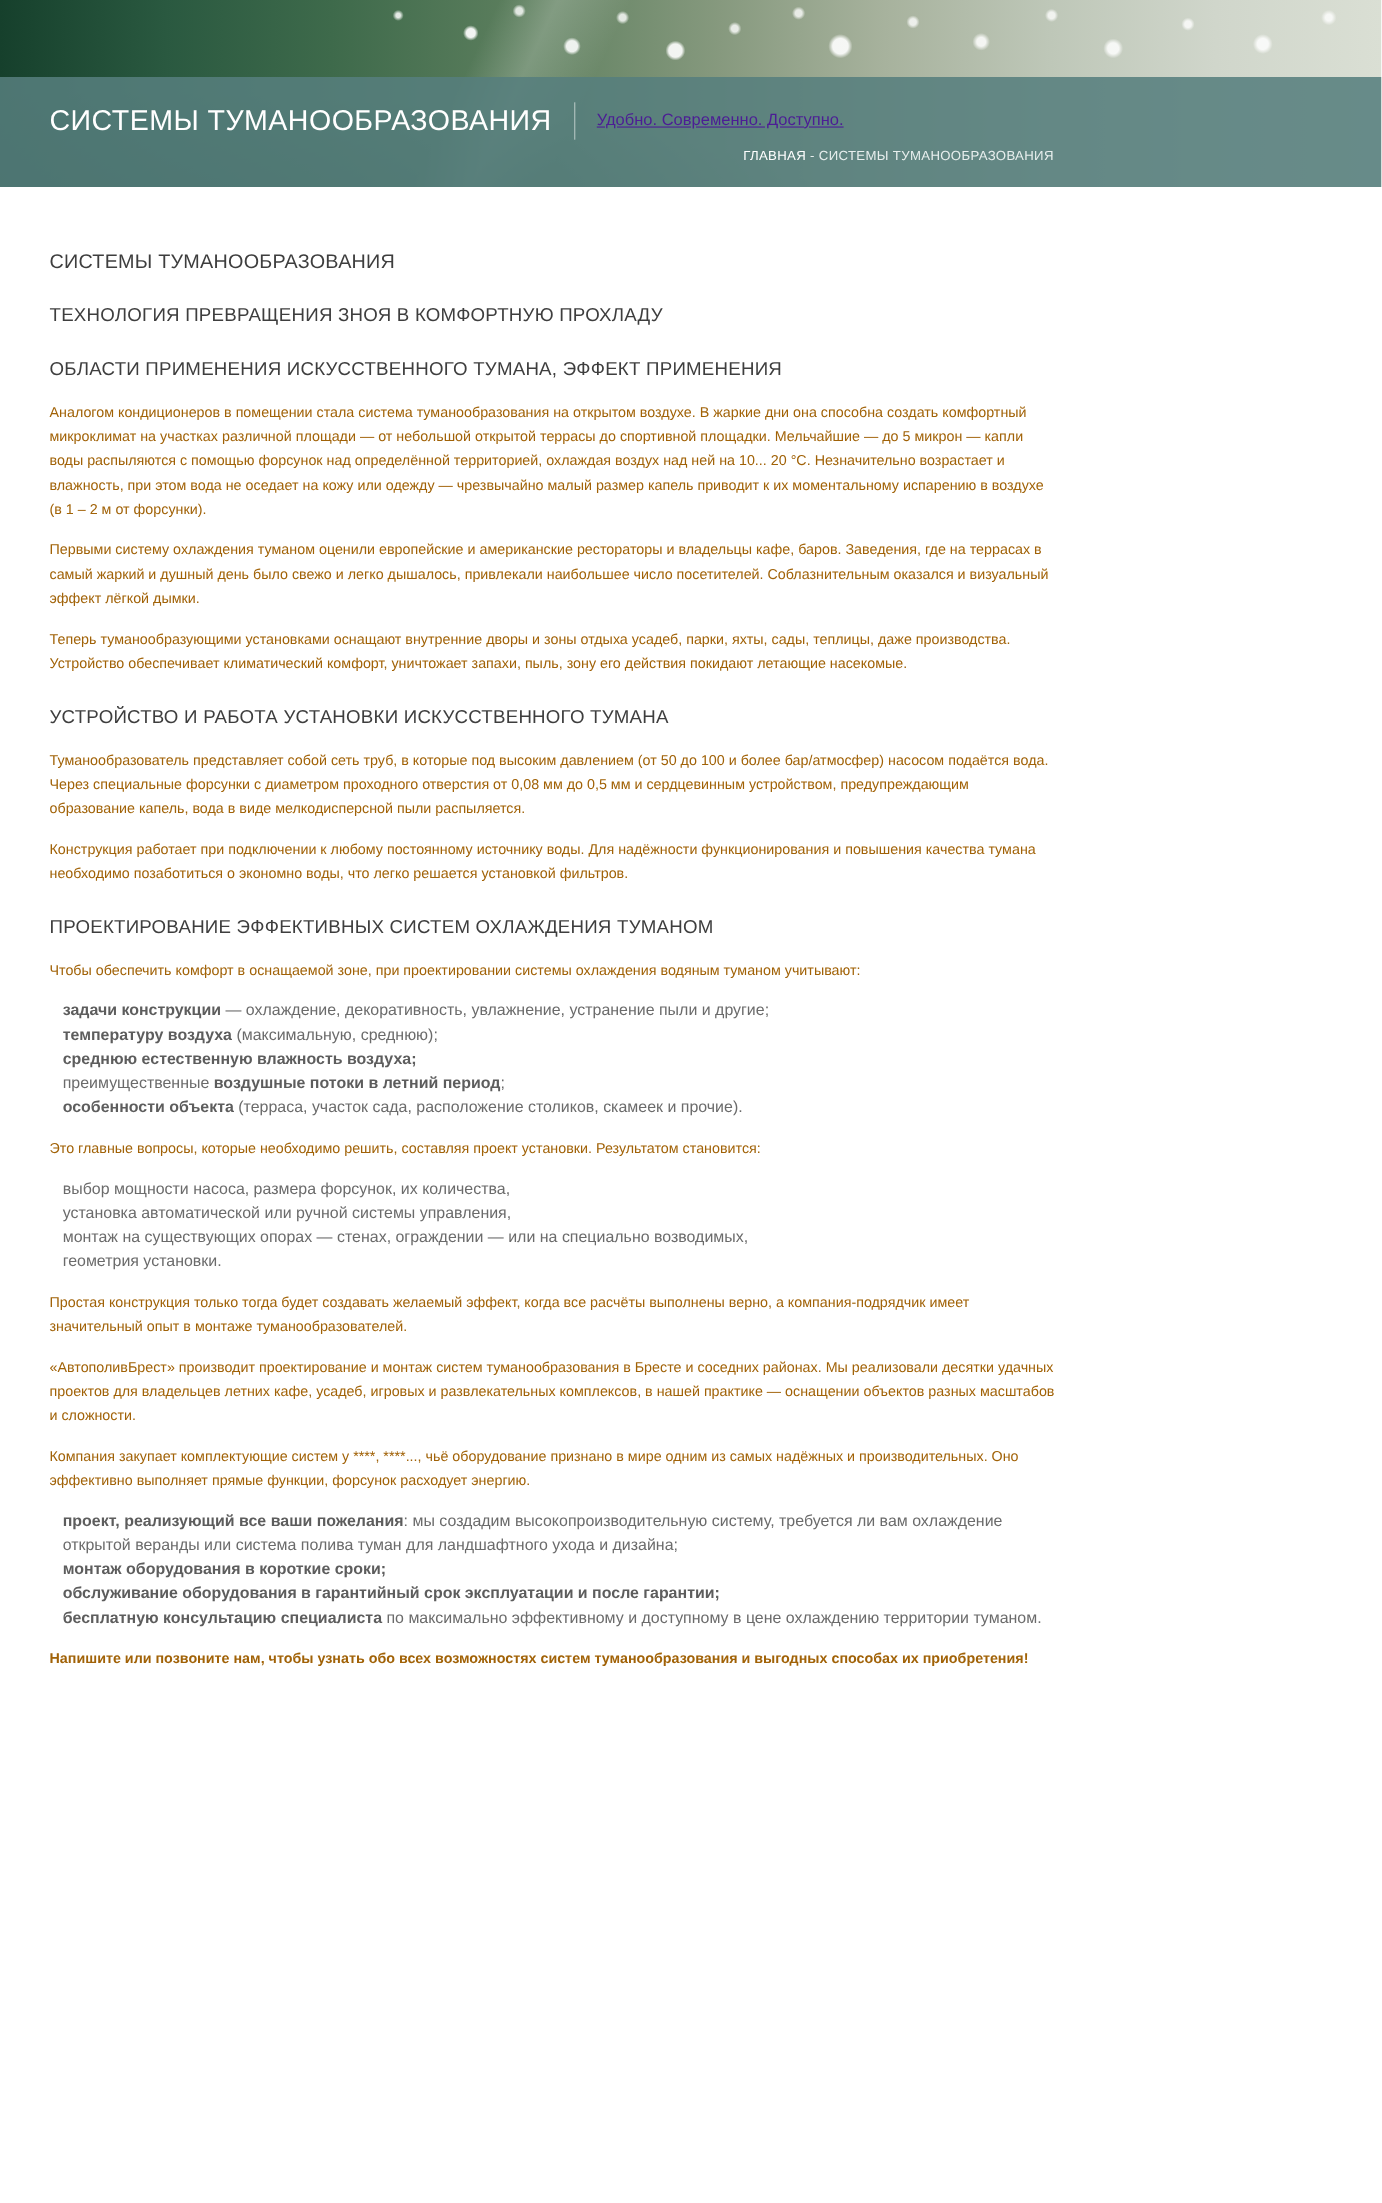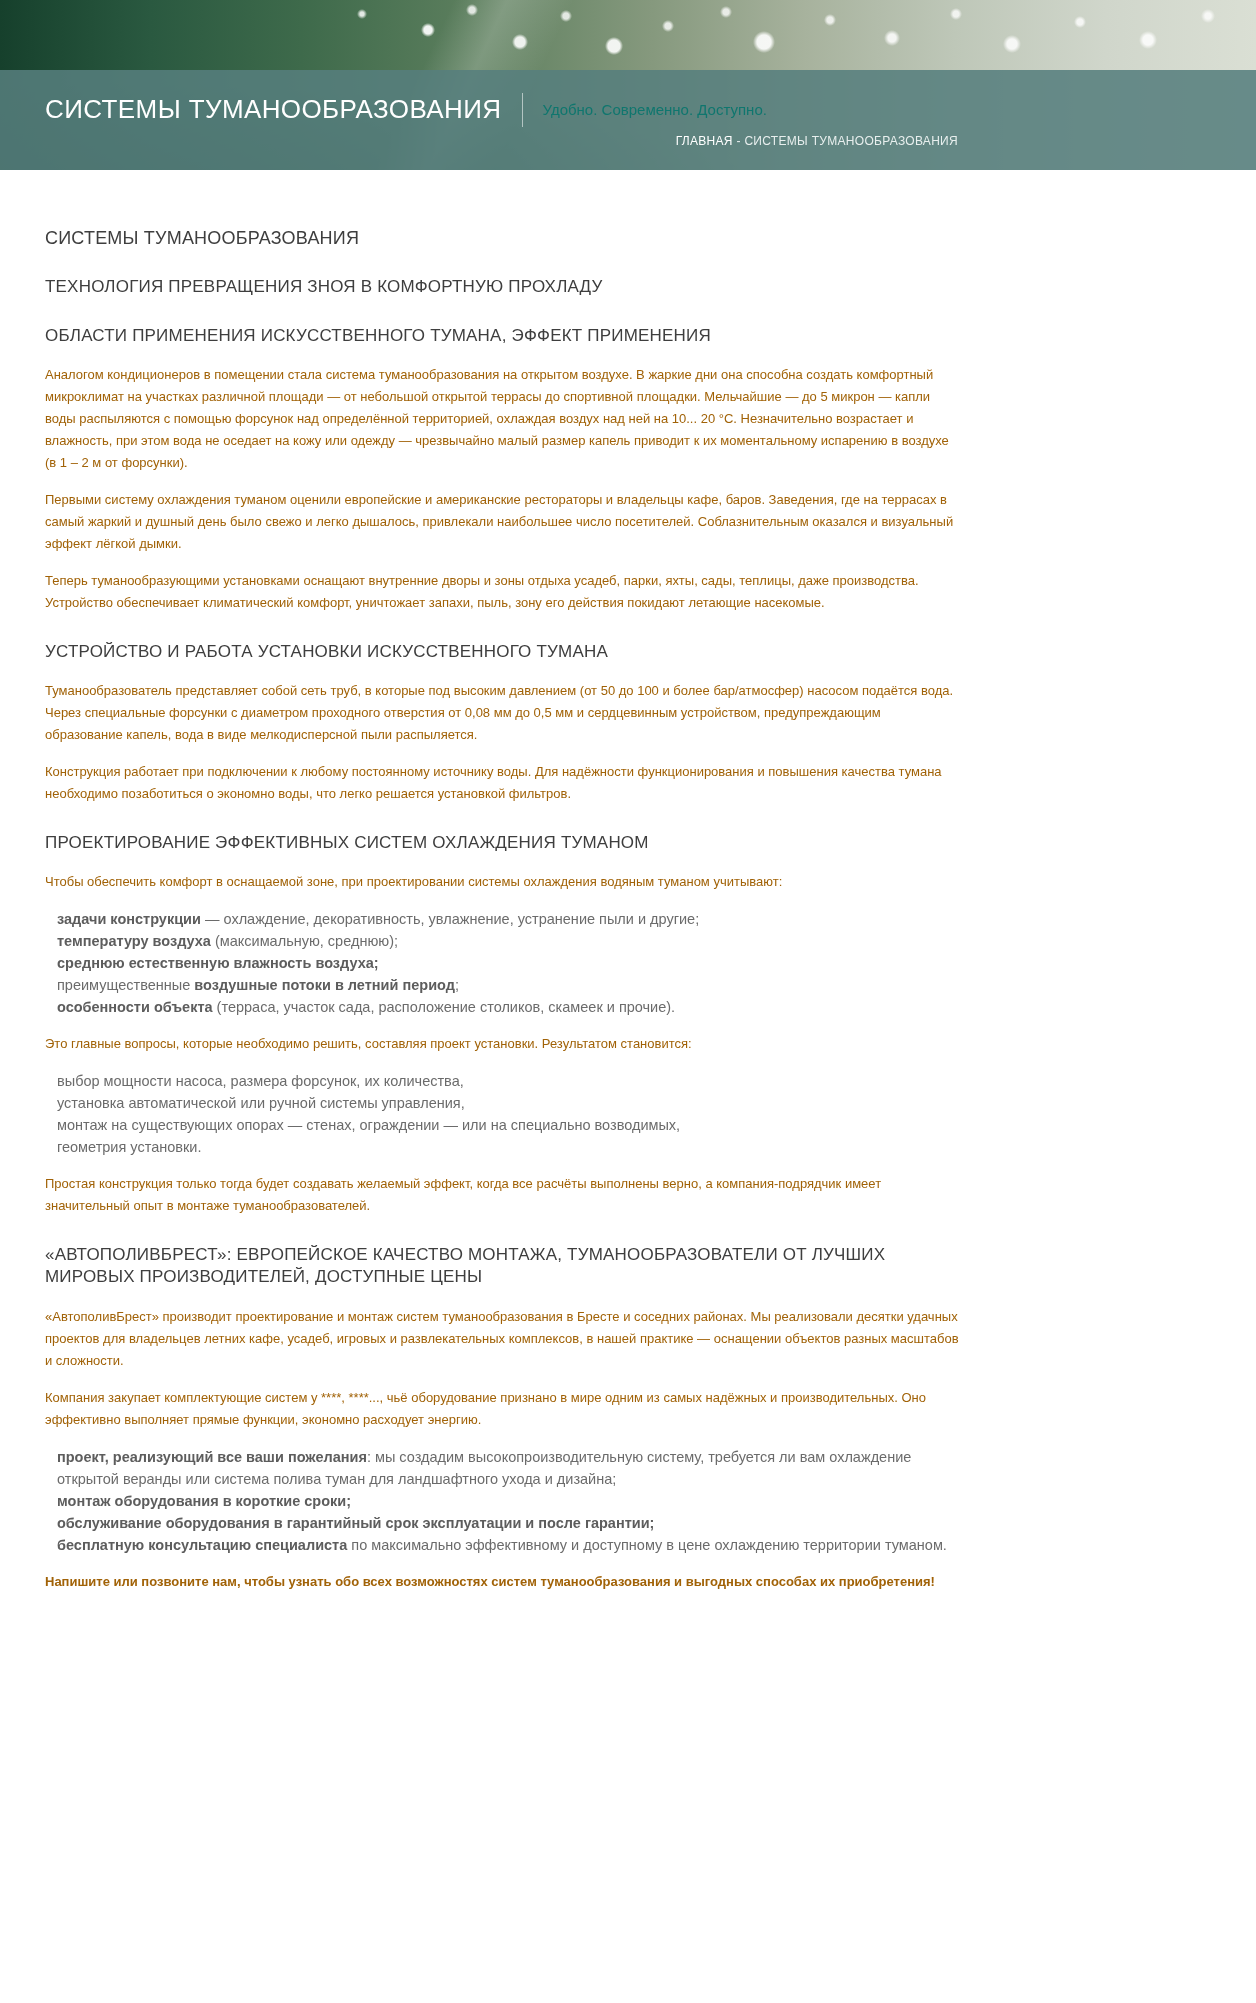--- a/index.html
+++ b/index.html
@@ -43,21 +43,21 @@
   .hero-inner {
     width: 913px; margin-left: 45px; height: 100%;
     display: flex; flex-direction: column; justify-content: center; gap: 7px;
   }
   .hero-title-row { display: flex; align-items: center; }
   .hero-title {
     font-size: 26px; font-weight: 400; color: #ffffff;
     margin: 0; letter-spacing: 0.4px; white-space: nowrap;
   }
   .hero-divider { width: 1px; height: 34px; background: rgba(255,255,255,.55); margin: 0 20px; flex: 0 0 auto; }
-  .hero-tagline { font-size: 15px; color: #0f766e; white-space: nowrap; }
+  .hero-tagline { font-size: 15px; color: #4c1d95; white-space: nowrap; text-decoration: underline; }
   .breadcrumb { text-align: right; font-size: 12px; color: #e8efee; letter-spacing: 0.3px; }
   .breadcrumb a { color: #ffffff; text-decoration: none; cursor: pointer; margin-left: 13px; }
 
   
   .article { width: 915px; margin-left: 45px; padding: 58px 0 80px; }
   .article h1 {
     font-size: 18px; font-weight: 400; color: #3e3e3e;
     margin: 0 0 6px; letter-spacing: 0.2px;
   }
   .article h2 {
@@ -124,23 +124,22 @@
 
   <ul class="plain">
     <li><span>выбор мощности насоса, размера форсунок, их количества,</span><b></b><span></span></li>
     <li><span>установка автоматической или ручной системы управления,</span><b></b><span></span></li>
     <li><span>монтаж на существующих опорах — стенах, ограждении — или на специально возводимых,</span><b></b><span></span></li>
     <li><span>геометрия установки.</span><b></b><span></span></li>
   </ul>
 
   <p>Простая конструкция только тогда будет создавать желаемый эффект, когда все расчёты выполнены верно, а компания-подрядчик имеет значительный опыт в монтаже туманообразователей.</p>
 
-  <h2>«АВТОПОЛИВБРЕСТ»: ЕВРОПЕЙСКОЕ КАЧЕСТВО МОНТАЖА, ТУМАНООБРАЗОВАТЕЛИ ОТ ЛУЧШИХ МИРОВЫХ ПРОИЗВОДИТЕЛЕЙ, ДОСТУПНЫЕ ЦЕНЫ</h2>
   <p>«АвтополивБрест» производит проектирование и монтаж систем туманообразования в Бресте и соседних районах. Мы реализовали десятки удачных проектов для владельцев летних кафе, усадеб, игровых и развлекательных комплексов, в нашей практике — оснащении объектов разных масштабов и сложности.</p>
-  <p>Компания закупает комплектующие систем у ****, ****..., чьё оборудование признано в мире одним из самых надёжных и производительных. Оно эффективно выполняет прямые функции, экономно расходует энергию.</p>
+  <p>Компания закупает комплектующие систем у ****, ****..., чьё оборудование признано в мире одним из самых надёжных и производительных. Оно эффективно выполняет прямые функции, форсунок расходует энергию.</p>
 
 
   <ul class="plain">
     <li><span></span><b>проект, реализующий все ваши пожелания</b><span>: мы создадим высокопроизводительную систему, требуется ли вам охлаждение открытой веранды или система полива туман для ландшафтного ухода и дизайна;</span></li>
     <li><span></span><b>монтаж оборудования в короткие сроки;</b><span></span></li>
     <li><span></span><b>обслуживание оборудования в гарантийный срок эксплуатации и после гарантии;</b><span></span></li>
     <li><span></span><b>бесплатную консультацию специалиста</b><span> по максимально эффективному и доступному в цене охлаждению территории туманом.</span></li>
   </ul>
 
   <p class="cta">Напишите или позвоните нам, чтобы узнать обо всех возможностях систем туманообразования и выгодных способах их приобретения!</p>

